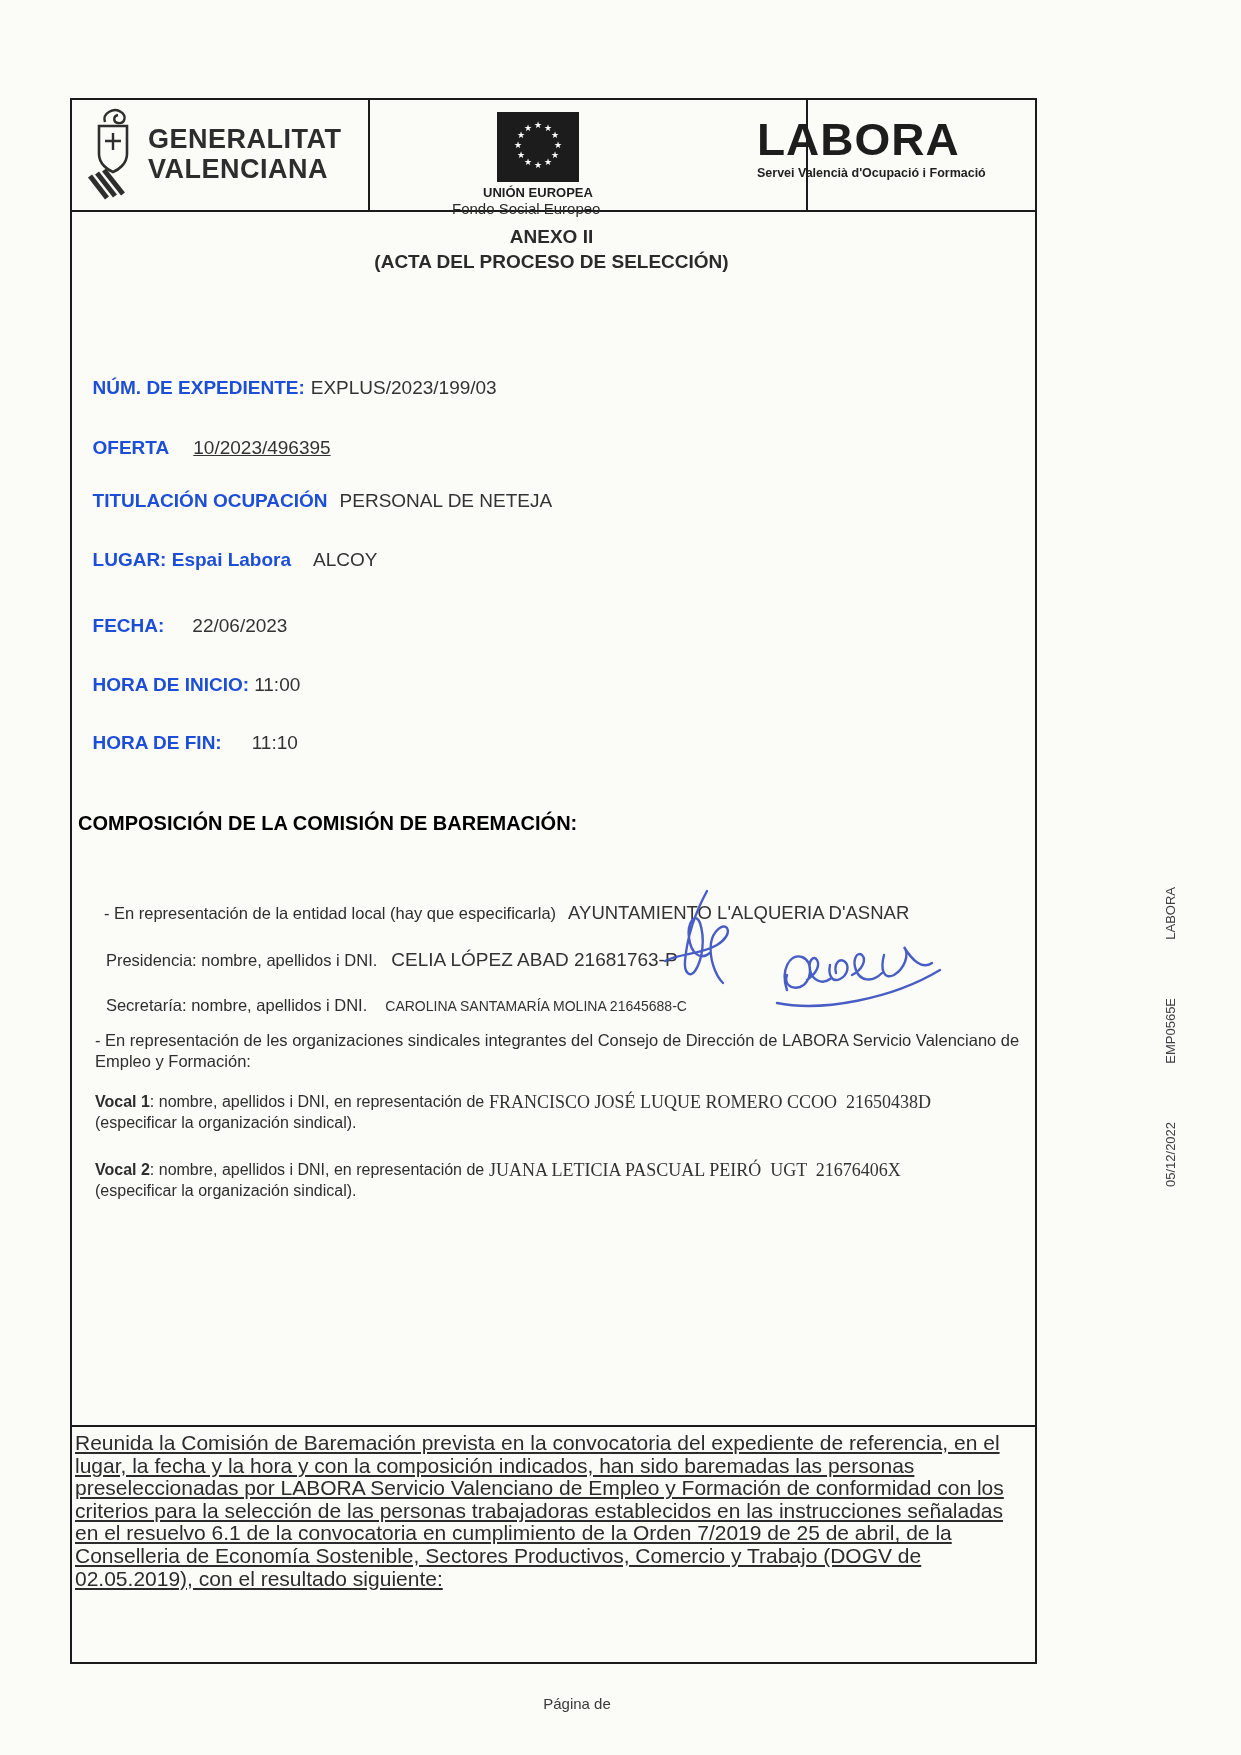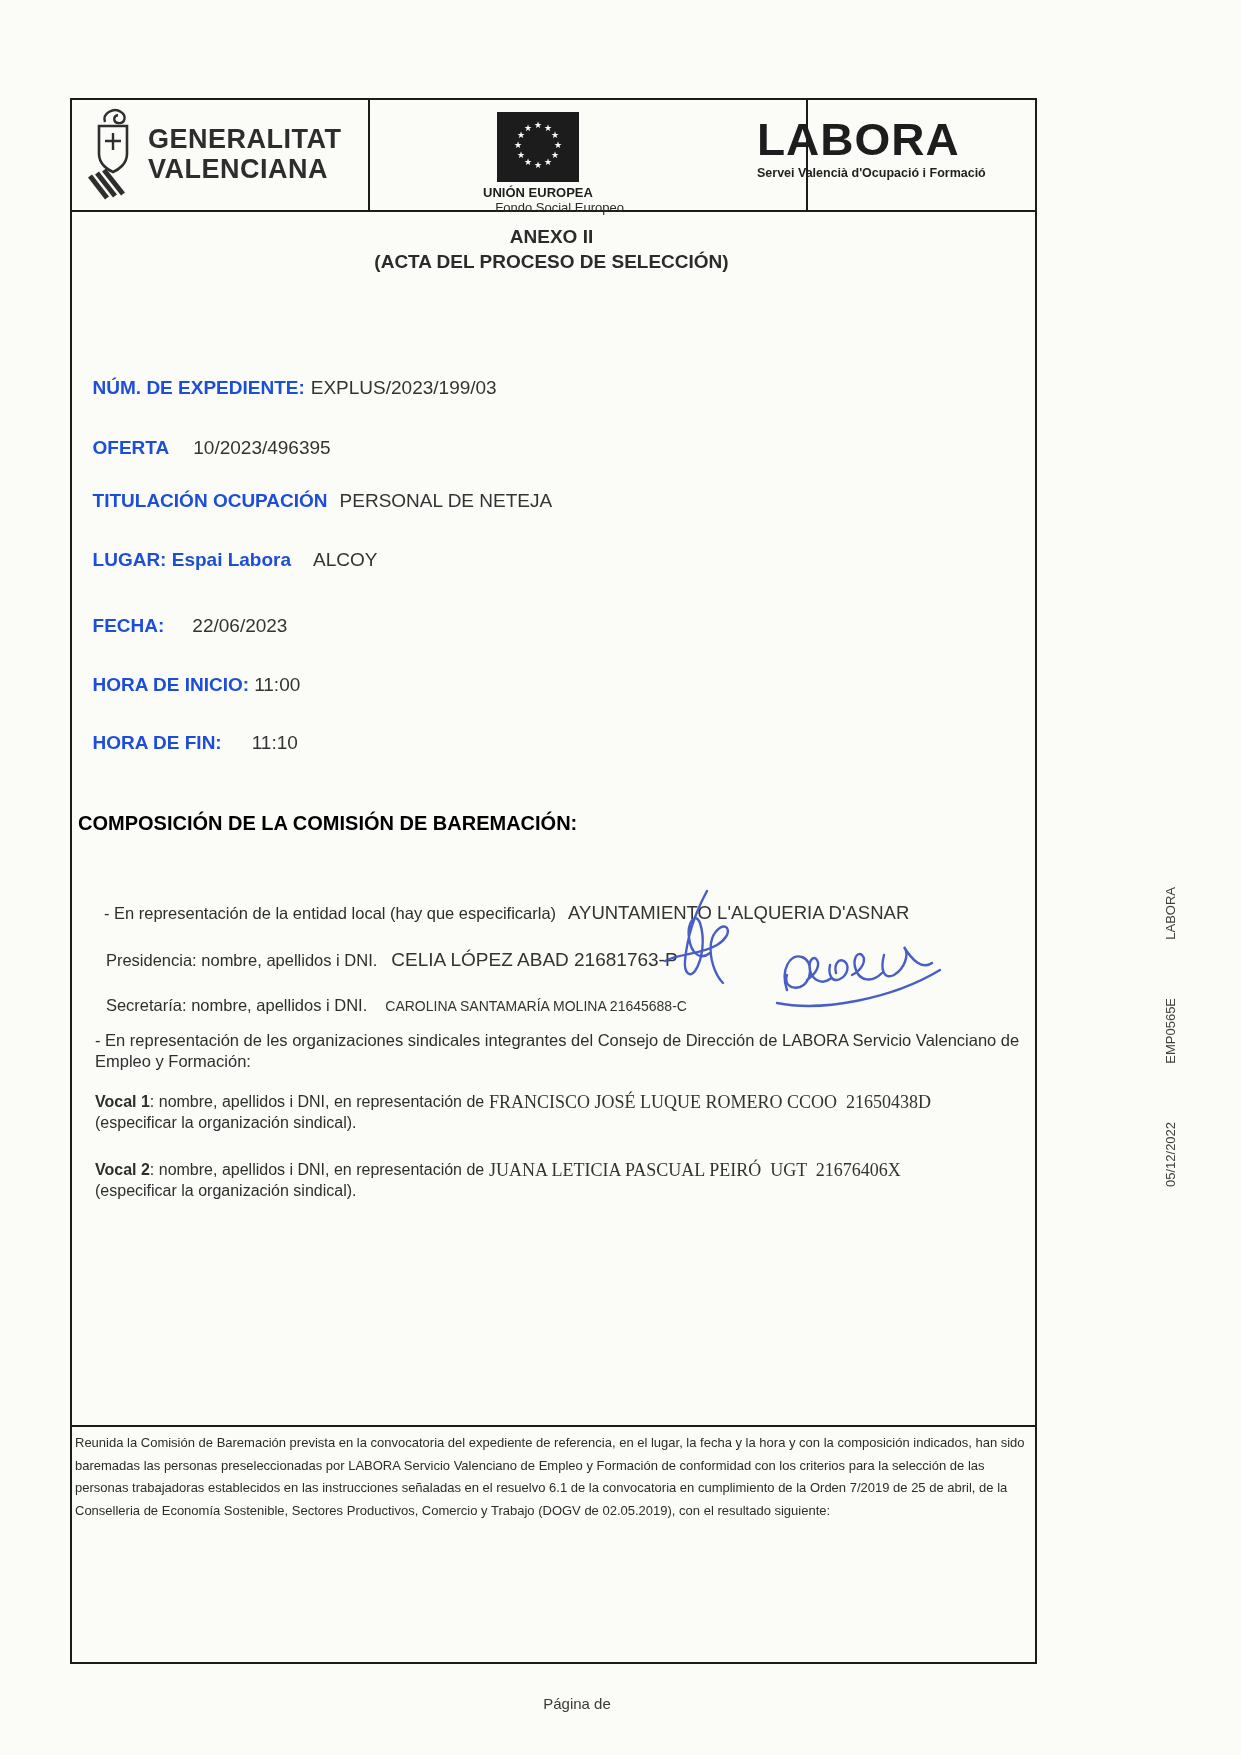--- a/index.html
+++ b/index.html
@@ -17,21 +17,21 @@
     left:70px;top:98px;width:963px;height:1562px;
     border:2px solid #1b1b1b;
     background:transparent;
   }
   .hline{position:absolute;left:0;width:100%;height:0;border-top:2px solid #1b1b1b;}
   .vline{position:absolute;top:0;width:0;height:112px;border-left:2px solid #1b1b1b;}
 
   
   .gv-text{font-weight:bold;font-size:27px;letter-spacing:.5px;color:#2d2d2d;line-height:30px;}
   .eu-caption1{font-weight:bold;font-size:13px;color:#1e1e1e;text-align:center;}
-  .eu-caption2{font-size:13px;color:#2a2a2a;text-align:right;}
+  .eu-caption2{font-size:15px;color:#2a2a2a;text-align:left;}
   .labora-wordmark{font-weight:bold;font-size:46px;letter-spacing:1px;color:#1d1d1d;line-height:46px;transform:scaleY(.98);}
   .labora-tagline{font-weight:bold;font-size:12.5px;color:#1f1f1f;margin-top:4px;}
 
   
   .title-block{left:70px;top:224px;width:963px;text-align:center;font-weight:bold;font-size:19px;line-height:25px;color:#2b2b2b;}
 
   
   .fline{position:absolute;left:82px;white-space:pre;font-size:19px;}
   .lbl{font-weight:bold;color:#1d4ed8;}
   .val{color:#333;}
@@ -40,21 +40,21 @@
   .caps-val{font-size:18.5px;color:#333;}
 
   .heading{font-weight:bold;font-size:20px;color:#000000;}
 
   .intro-wrap{font-size:16.5px;color:#2e2e2e;line-height:21px;}
 
   .vocal-row{display:flex;align-items:flex-start;}
   .vocal-lbl{width:392px;font-size:16px;line-height:20.5px;color:#2e2e2e;}
   .vocal-val{font-size:18px;color:#333;white-space:pre;padding-left:2px;font-family:Liberation Serif, serif;}
 
-  .result-par{font-size:13px;line-height:22.6px;color:#2c2c2c;}
+  .result-par{font-size:21px;line-height:22.6px;color:#2c2c2c;text-decoration:underline;}
 
   .footer-text{font-size:15px;color:#3a3a3a;text-align:center;}
 
   .margin-vert{
     left:1018px;top:1028px;width:300px;height:18px;
     transform:rotate(-90deg);
     display:flex;justify-content:space-between;align-items:center;
     font-size:13px;color:#3f3f3f;padding:0 2px;
   }
   svg{display:block;}
@@ -117,21 +117,21 @@
 <div class="abs title-block">
   <div>ANEXO II</div>
   <div>(ACTA DEL PROCESO DE SELECCIÓN)</div>
 </div>
 
 <div class="fline" style="top:355px;">
   <span class="lbl">NÚM. DE EXPEDIENTE:</span><span class="val" style="padding-left:6px;">EXPLUS/2023/199/03</span>
 </div>
 
 <div class="fline" style="top:415px;">
-  <span class="lbl">OFERTA</span><span class="val" style="padding-left:24px;">10/2023/496395</span>
+  <span class="lbl">OFERTA</span><span class="val" style="padding-left:24px;text-decoration:underline;">10/2023/496395</span>
 </div>
 
 <div class="fline" style="top:468px;">
   <span class="lbl">TITULACIÓN OCUPACIÓN</span><span class="val" style="padding-left:12px;">PERSONAL DE NETEJA</span>
 </div>
 
 <div class="fline" style="top:527px;">
   <span class="lbl">LUGAR: Espai Labora</span><span class="val" style="padding-left:22px;">ALCOY</span>
 </div>
 

